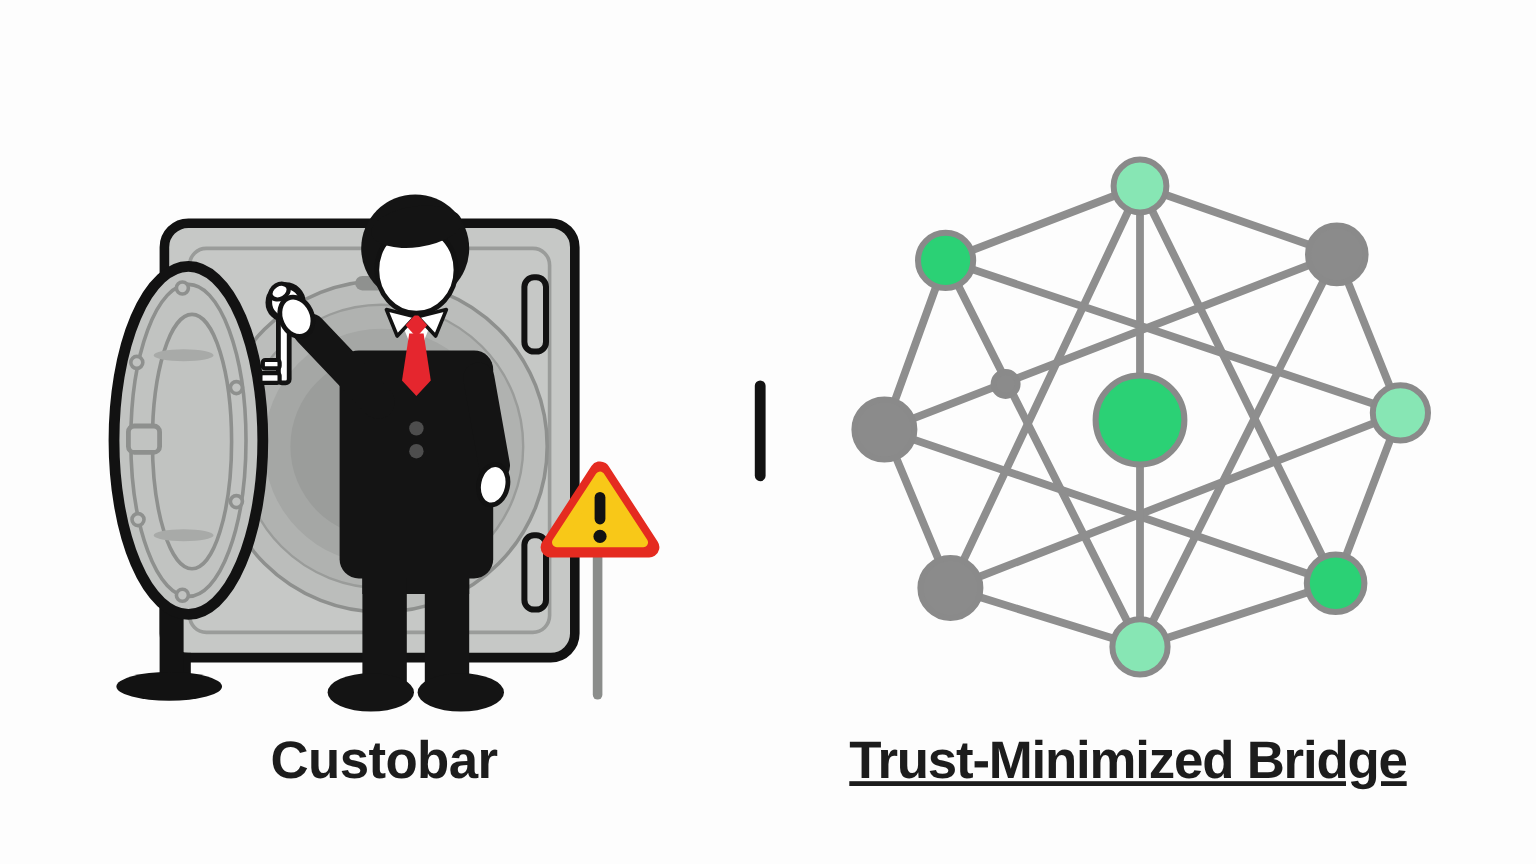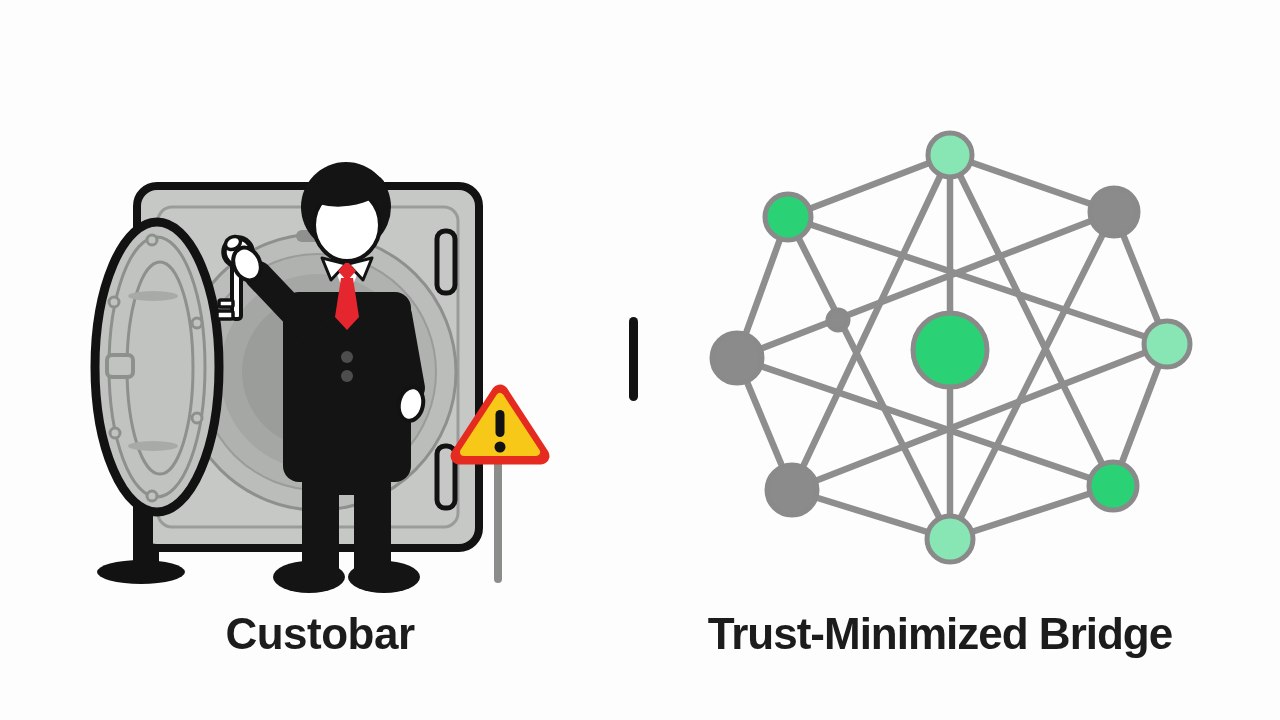--- a/index.html
+++ b/index.html
@@ -5,21 +5,21 @@
   html,body{margin:0;padding:0;}
   body{font-family:"Liberation Sans","DejaVu Sans",sans-serif;background:#ffffff;}
   .stage{position:relative;width:1280px;height:720px;background:var(--background,#fdfdfd);overflow:hidden;}
   .panel-svg{position:absolute;}
   #vault-svg{left:85px;top:150px;width:480px;height:455px;}
   #network-svg{left:680px;top:100px;width:540px;height:480px;}
   .divider{position:absolute;left:629px;top:317px;width:9px;height:84px;background:var(--outline-black,#121212);border-radius:5px;}
   .caption{position:absolute;top:604px;height:60px;display:flex;align-items:center;justify-content:center;
            color:var(--caption-black,#1c1c1c);font-weight:700;font-size:44px;letter-spacing:-0.5px;}
   .caption.left{left:85px;width:470px;}
-  .caption.right{left:660px;width:560px;letter-spacing:-1px;}
+  .caption.right{left:660px;width:560px;letter-spacing:-1px;text-decoration:underline;}
   .net-edge{stroke:var(--edge-gray,#8e8e8e);stroke-width:6.5;stroke-linecap:round;}
   .net-node{stroke:var(--node-stroke,#8a8a8a);stroke-width:5;}
 </style>
 </head>
 <body>
 
 <div class="stage">
 
   <svg id="vault-svg" class="panel-svg" viewBox="85 150 480 455">
 

